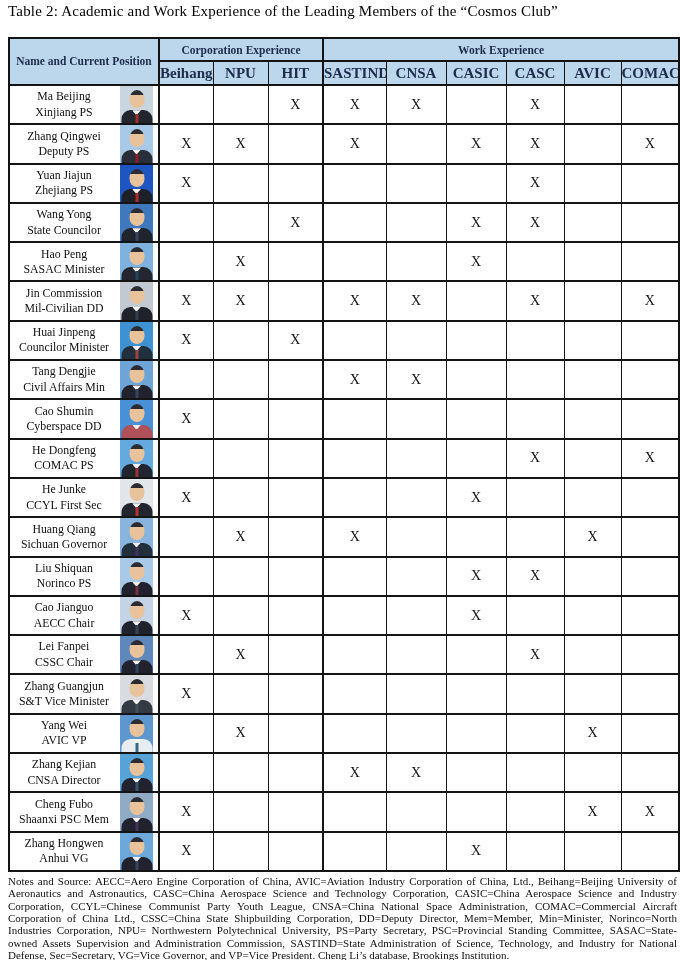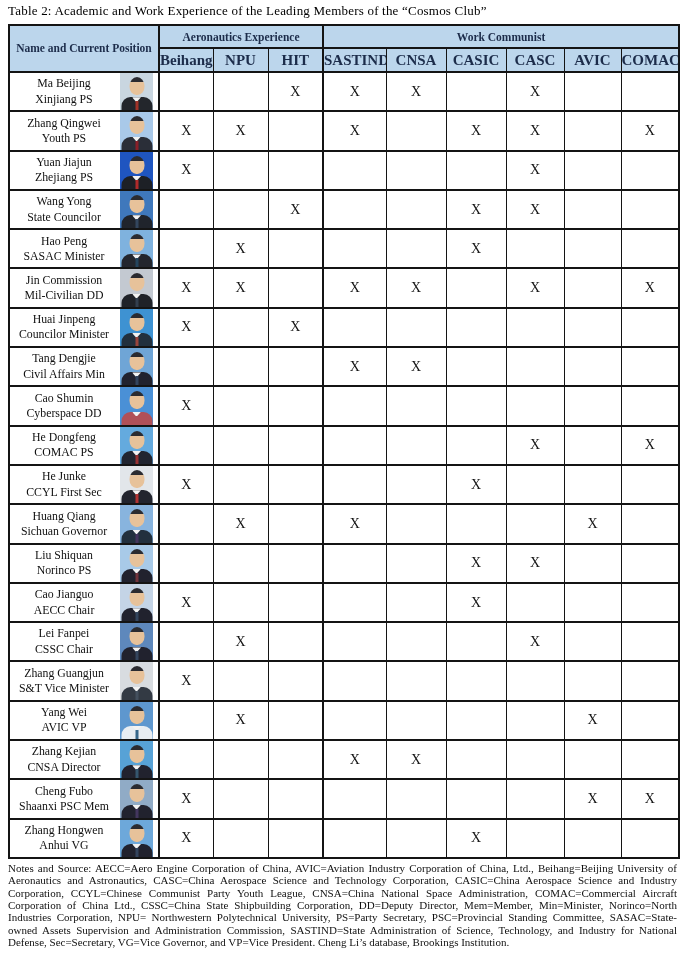--- a/index.html
+++ b/index.html
@@ -6,24 +6,24 @@
   html,body { background:#ffffff; }
   body {
     width:685px; height:960px;
     font-family:"Liberation Serif", serif;
     color:#111;
     position:relative;
   }
   .page { width:685px; height:960px; padding:3px 8px 0 8px; }
 
   .title {
-    font-size:13px;
+    font-size:15px;
     color:#000;
     letter-spacing:0.2px;
-    margin-bottom:5px;
+    margin-bottom:17px;
     white-space:nowrap;
   }
 
   table.member-table {
     border-collapse:collapse;
     table-layout:fixed;
     width:670px;
     border:2.5px solid #141414;
   }
   .member-table th, .member-table td {
@@ -125,22 +125,22 @@
       <col style="width:63px">
         <col style="width:60px">
         <col style="width:60px">
       <col style="width:58px">
         <col style="width:57px">
         <col style="width:58px">
     </colgroup>
     <thead>
       <tr class="hrow1">
         <th class="name-head" rowspan="2">Name and Current Position</th>
-        <th class="group-edu" colspan="3">Aeronautics Experience</th>
-        <th class="group-work" colspan="6">Work Communist</th>
+        <th class="group-edu" colspan="3">Corporation Experience</th>
+        <th class="group-work" colspan="6">Work Experience</th>
       </tr>
       <tr class="hrow2">
         <th>Beihang</th>
         <th>NPU</th>
         <th>HIT</th>
         <th>SASTIND</th>
         <th>CNSA</th>
         <th>CASIC</th>
         <th>CASC</th>
         <th>AVIC</th>
@@ -168,21 +168,21 @@
           <td class="mark-cell">X</td>
           <td class="mark-cell"></td>
           <td class="mark-cell">X</td>
           <td class="mark-cell"></td>
           <td class="mark-cell"></td>
         </tr>
         <tr>
     <td class="name-cell">
       <div class="name-text">
         <div>Zhang Qingwei</div>
-        <div>Youth PS</div>
+        <div>Deputy PS</div>
       </div>
       <div class="photo" style="background: rgb(169, 201, 233);">
         <div class="head"></div>
         <div class="torso" style="background: rgb(42, 46, 56);"></div>
         <div class="collar"></div>
         <div class="tie" style="background: rgb(138, 31, 40);"></div>
       </div>
     </td>
   <td class="mark-cell">X</td>
           <td class="mark-cell">X</td>

